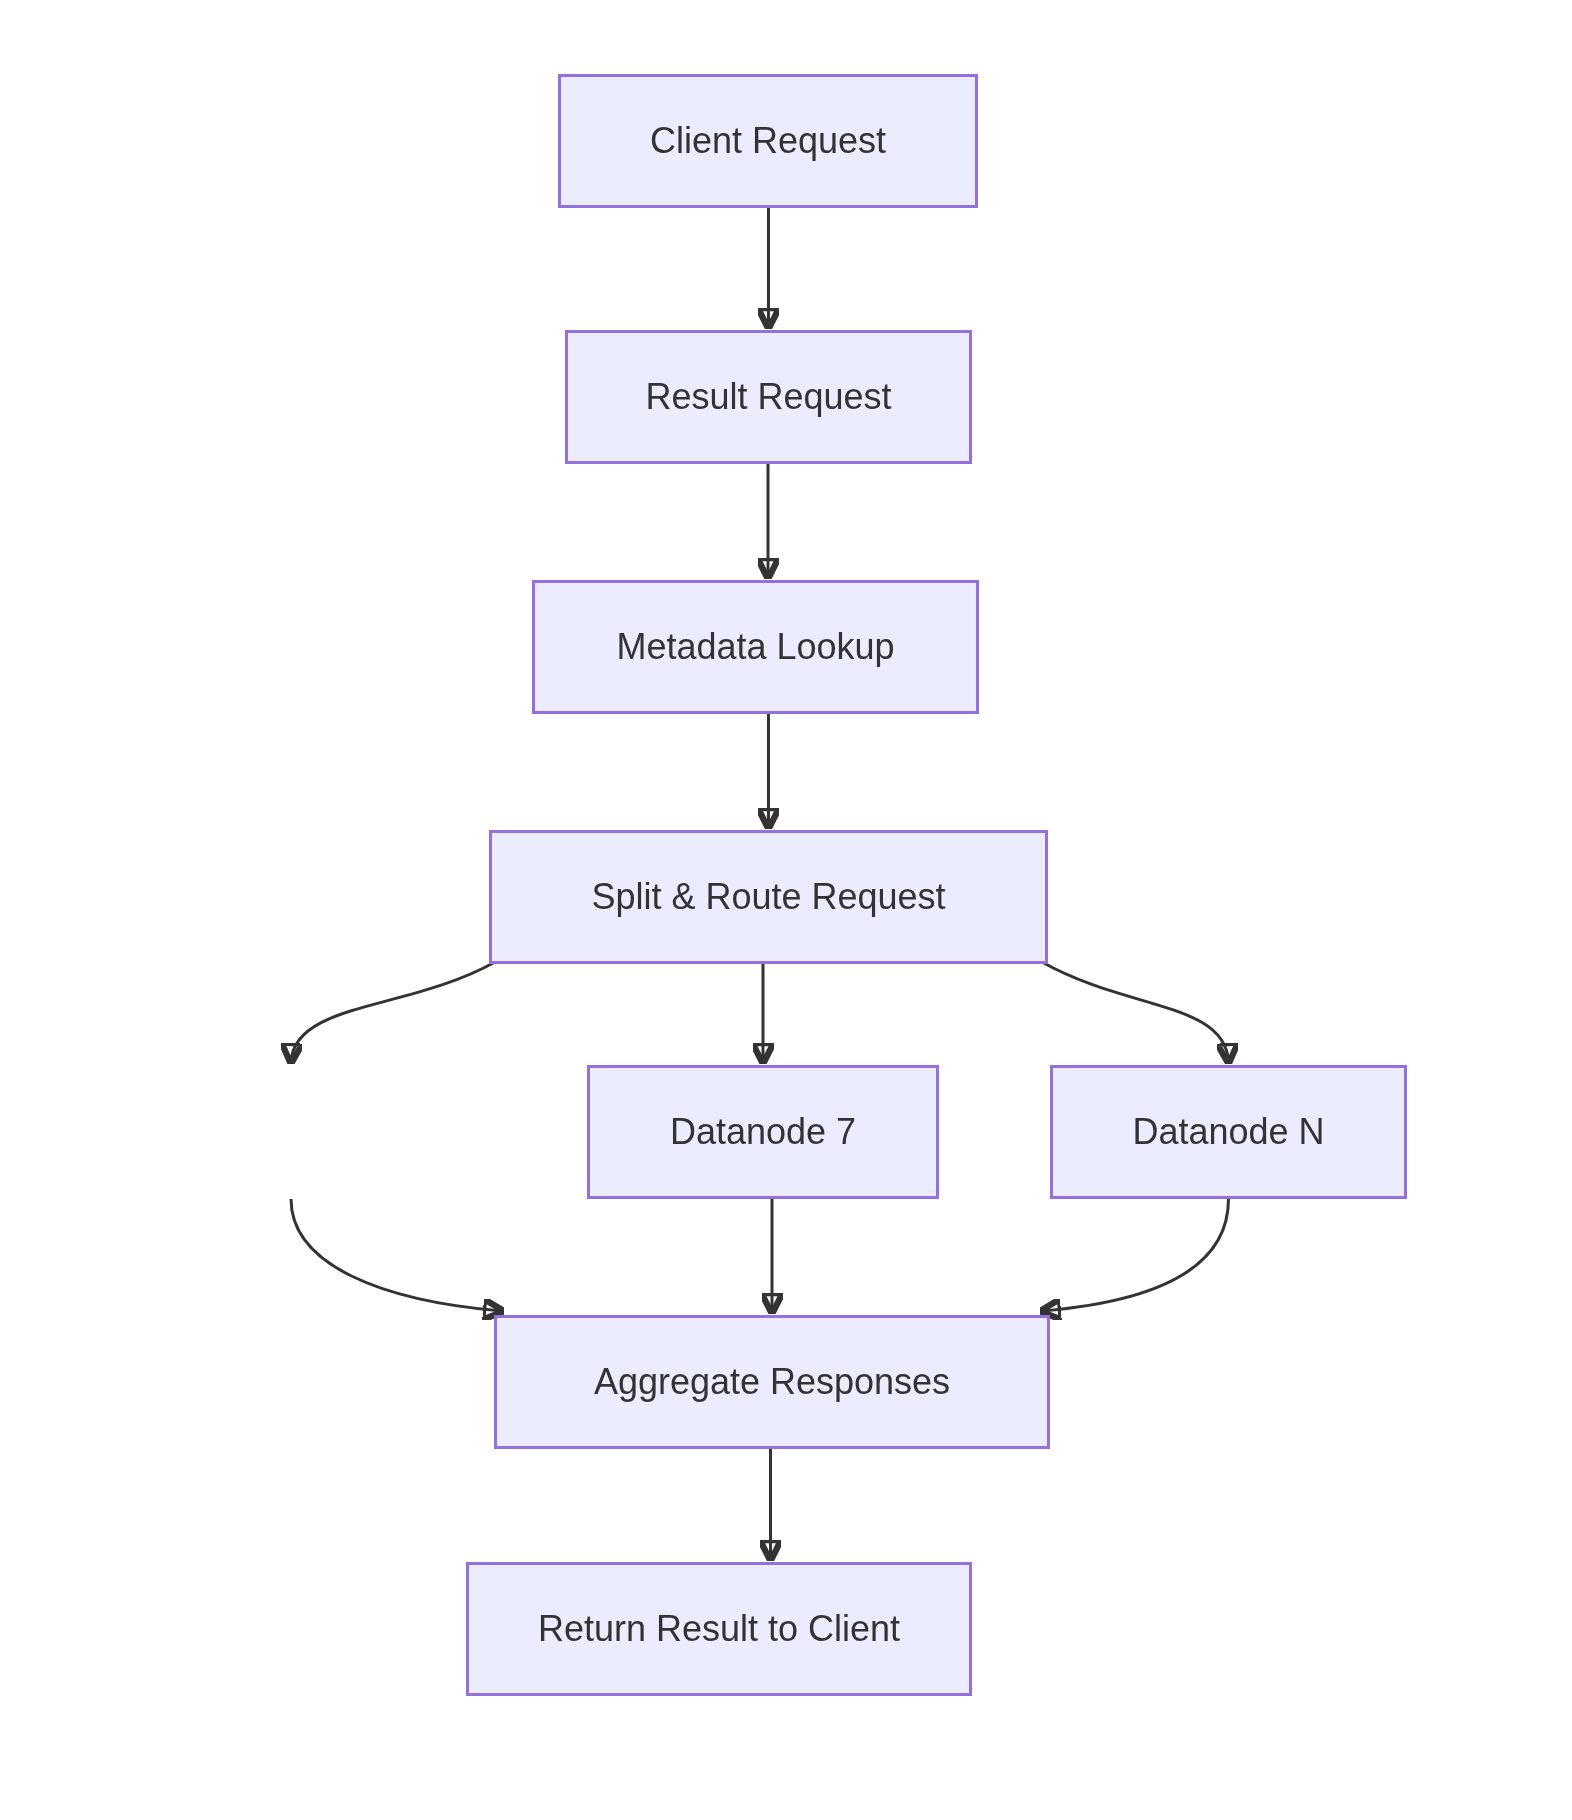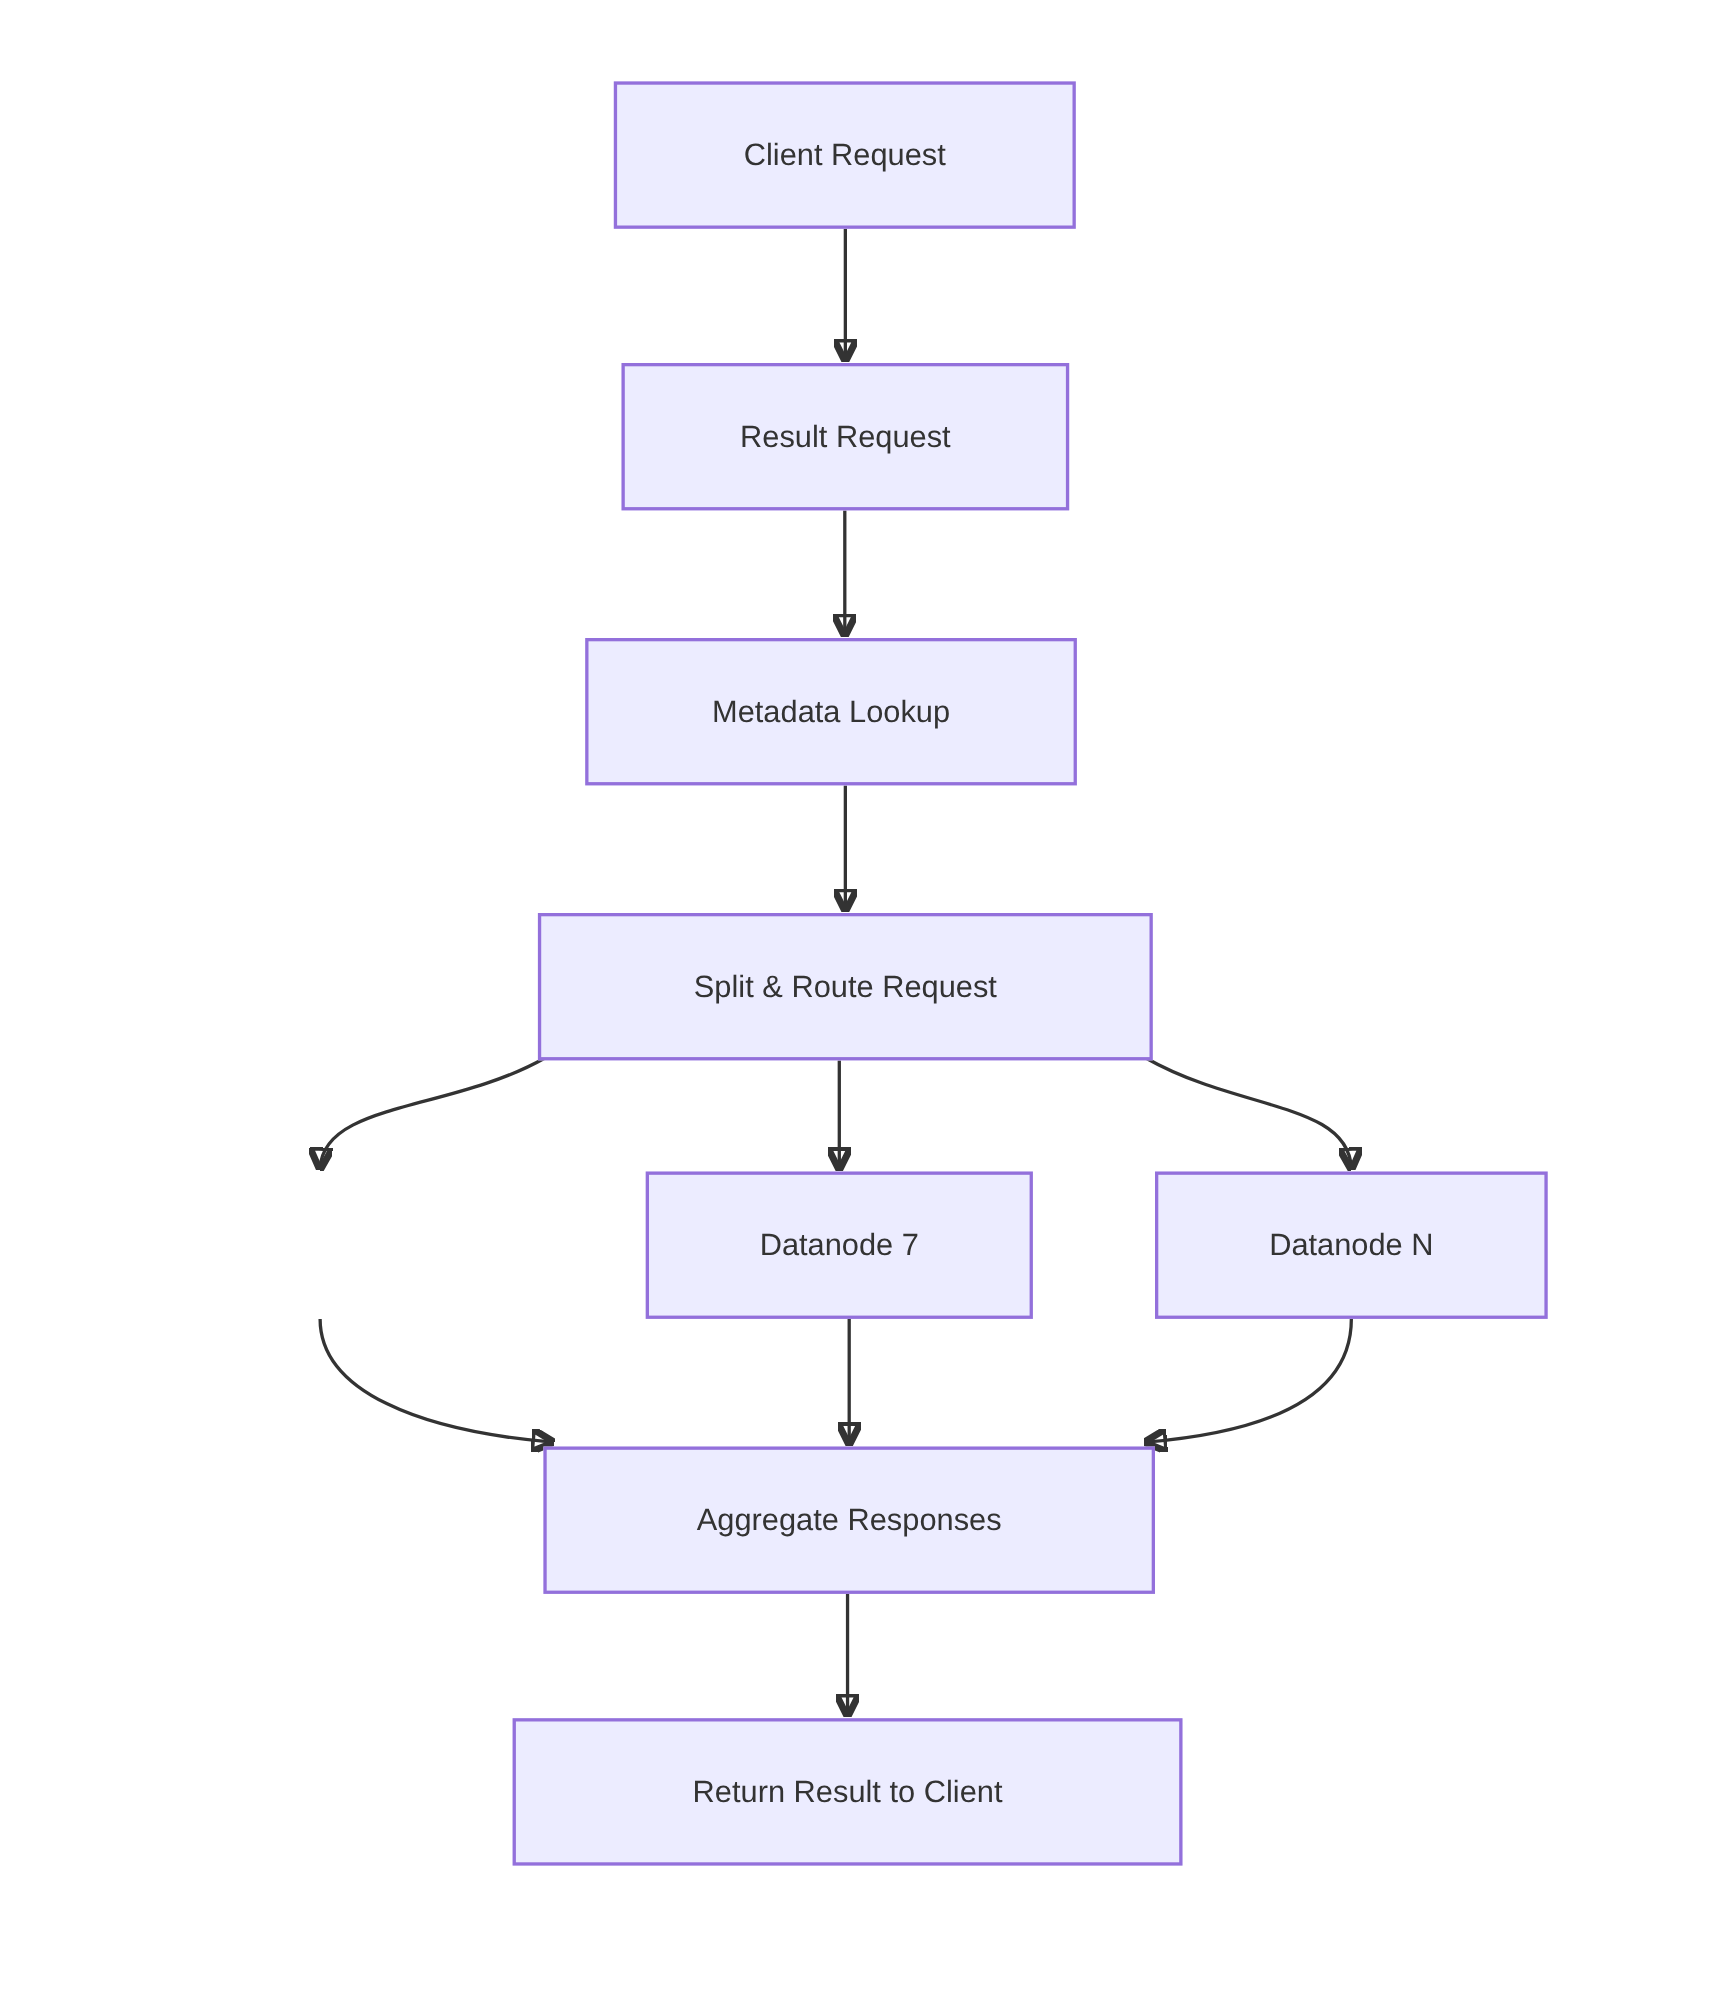--- a/index.html
+++ b/index.html
@@ -13,21 +13,21 @@
   #edges{position:absolute;left:0;top:0;width:1572px;height:1820px;}
   #edges path{fill:none;stroke:var(--edge-line,#333333);stroke-width:3px;}
   .node{
     position:absolute;
     box-sizing:border-box;
     background:var(--node-fill,#ECECFF);
     border:3px solid var(--node-border,#9370DB);
     display:flex;align-items:center;justify-content:center;
   }
   .node-label{
-    font-size:28px;
+    font-size:36px;
     line-height:1.2;
     color:var(--node-text,#333333);
     white-space:nowrap;
     text-align:center;
   }
 </style>
 </head>
 <body>
 
 <div id="canvas" style="--bg: #ffffff; --node-fill: #ECECFF; --node-border: #9370DB; --edge-line: #333333; --node-text: #333333; width: 1572px; height: 1820px;">
@@ -62,16 +62,16 @@
   </div>
     <div class="node" style="left: 587px; top: 1065px; width: 352px; height: 134px;">
     <span class="node-label">Datanode 7</span>
   </div>
     <div class="node" style="left: 494px; top: 1315px; width: 556px; height: 134px;">
     <span class="node-label">Aggregate Responses</span>
   </div>
     <div class="node" style="left: 1050px; top: 1065px; width: 357px; height: 134px;">
     <span class="node-label">Datanode N</span>
   </div>
-    <div class="node" style="left: 466px; top: 1562px; width: 609px; height: 134px;">
+    <div class="node" style="left: 466px; top: 1562px; width: 506px; height: 134px;">
     <span class="node-label">Return Result to Client</span>
   </div>
   </div>
 
 </body></html>

